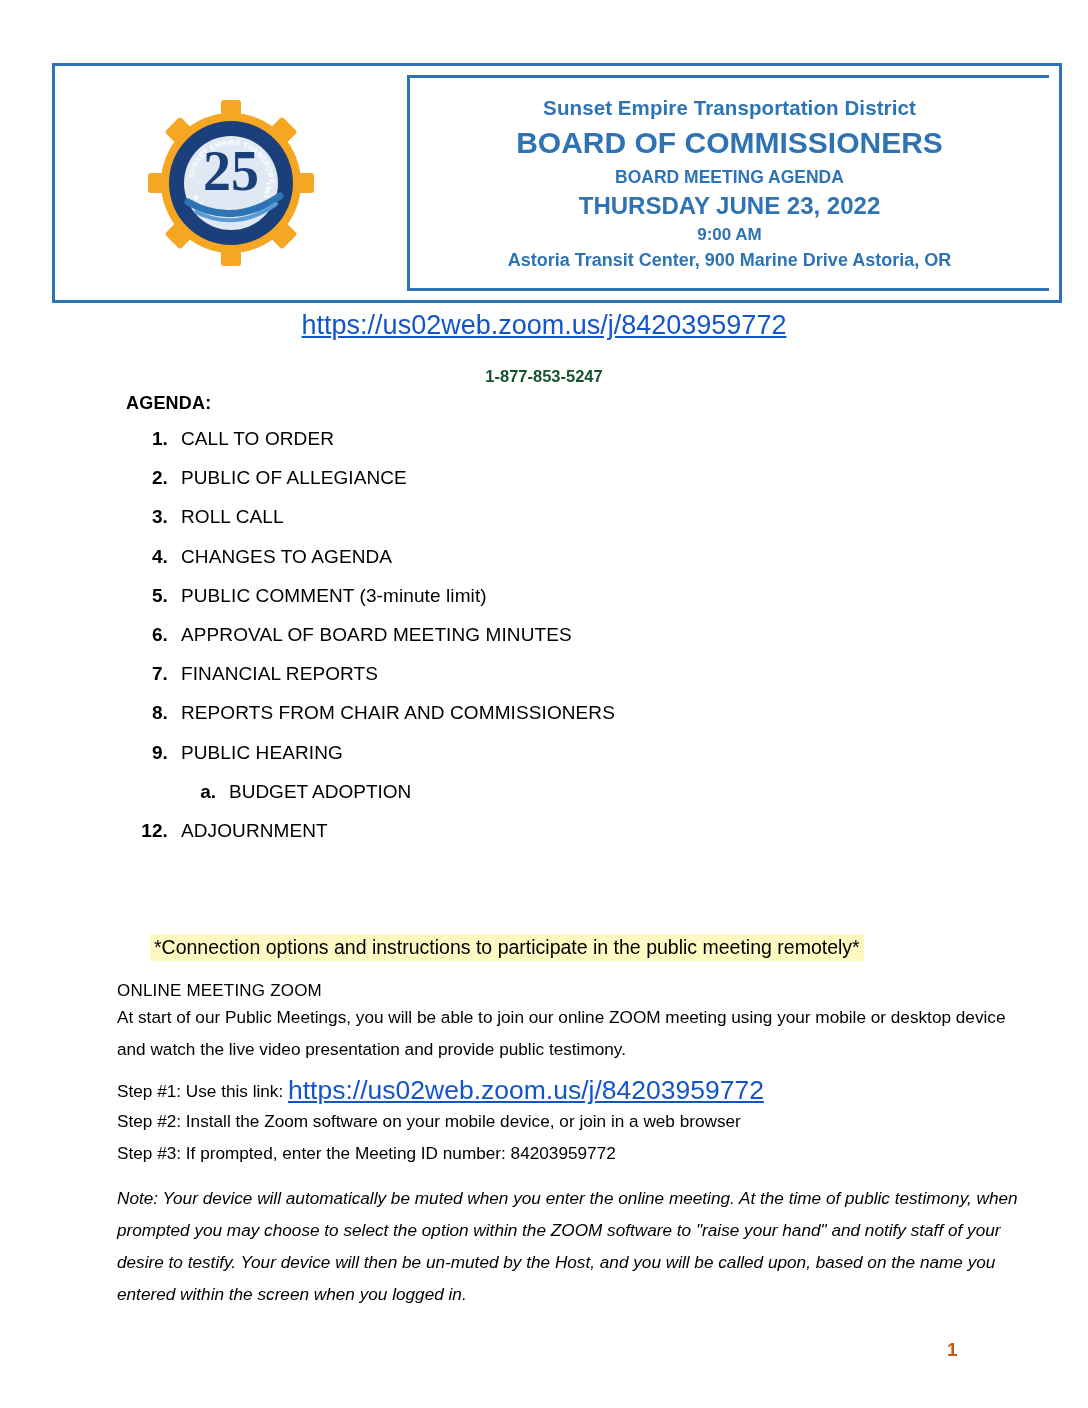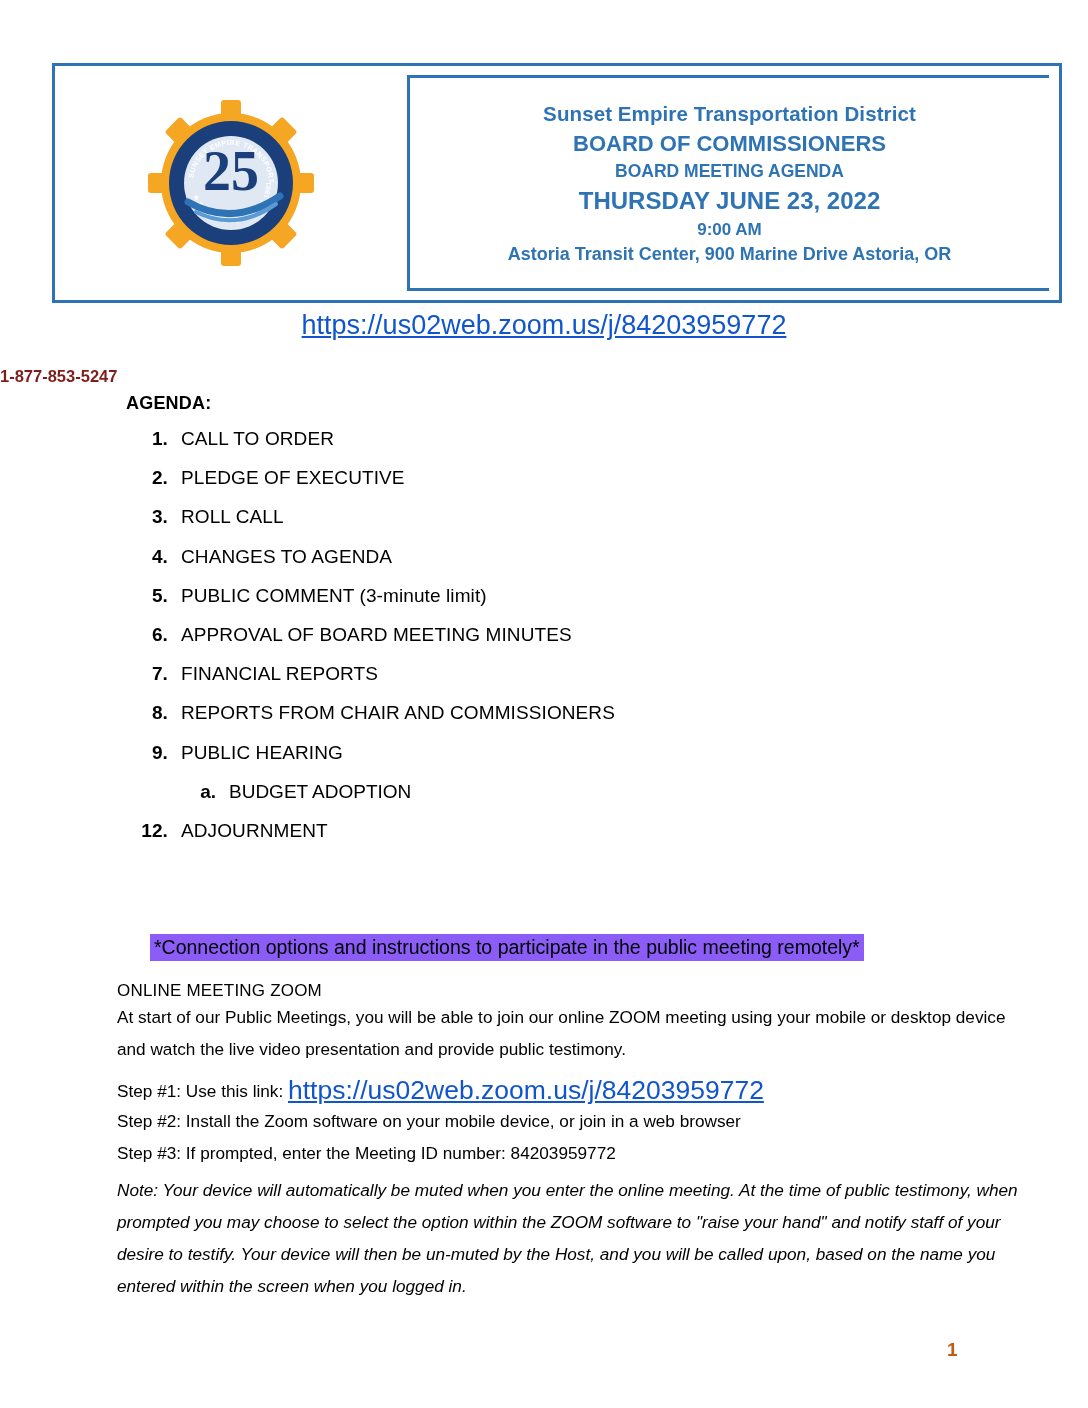--- a/index.html
+++ b/index.html
@@ -55,21 +55,21 @@
     padding: 8px 10px;
   }
   .title-cell > div {
     color: #2e74b5;
     font-weight: bold;
     text-align: center;
     line-height: 1.42;
     white-space: nowrap;
   }
   .t1 { font-size: 20.5px; letter-spacing: .1px; }
-  .t2 { font-size: 22px; }
+  .t2 { font-size: 30px; }
   .t3 { font-size: 17.5px; }
   .t4 { font-size: 24px; }
   .t5 { font-size: 17px; }
   .t6 { font-size: 18px; }
 
   
   .logo {
     position: relative;
     width: 190px;
     height: 170px;
@@ -86,24 +86,24 @@
     font-size: 27px;
     color: #1155cc;
     text-decoration: underline;
     font-family: "Liberation Sans", sans-serif;
   }
   .phone {
     position: absolute;
     left: 0;
     top: 367px;
     width: 1088px;
-    text-align: left;
+    text-align: center;
     font-size: 16.5px;
     font-weight: bold;
-    color: #7f1d1d;
+    color: #14532d;
   }
 
   
   .agenda-label {
     position: absolute;
     left: 126px;
     top: 393px;
     font-size: 18px;
     font-weight: bold;
     letter-spacing: .2px;
@@ -142,21 +142,21 @@
 
   
   .highlight-row {
     position: absolute;
     left: 117px;
     top: 936px;
     width: 900px;
     font-size: 19.5px;
   }
   .highlight {
-    background: #8b5cf6;
+    background: #fef9c3;
     padding: 2px 4px 3px 4px;
   }
   .highlight-row .hl-inner { margin-left: 33px; }
 
   
   .body-block {
     position: absolute;
     left: 117px;
     top: 981px;
     width: 905px;
@@ -184,21 +184,21 @@
     vertical-align: -2px;
   }
   .step-line {
     font-size: 17.2px;
     line-height: 1.85;
   }
   .note {
     font-style: italic;
     font-size: 17.2px;
     line-height: 1.87;
-    margin-top: 4px;
+    margin-top: 12px;
     width: 930px;
   }
 
   .page-number {
     position: absolute;
     left: 947px;
     top: 1339px;
     font-size: 19px;
     color: #c55a11;
     font-weight: bold;
@@ -264,21 +264,21 @@
 
   <div class="agenda-label">AGENDA:</div>
 
   <div class="agenda-list">
     <div class="agenda-item">
       <span class="agenda-num">1.</span>
       <span>CALL TO ORDER</span>
     </div>
     <div class="agenda-item">
       <span class="agenda-num">2.</span>
-      <span>PLEDGE OF EXECUTIVE</span>
+      <span>PUBLIC OF ALLEGIANCE</span>
     </div>
     <div class="agenda-item">
       <span class="agenda-num">3.</span>
       <span>ROLL CALL</span>
     </div>
     <div class="agenda-item">
       <span class="agenda-num">4.</span>
       <span>CHANGES TO AGENDA</span>
     </div>
     <div class="agenda-item">

